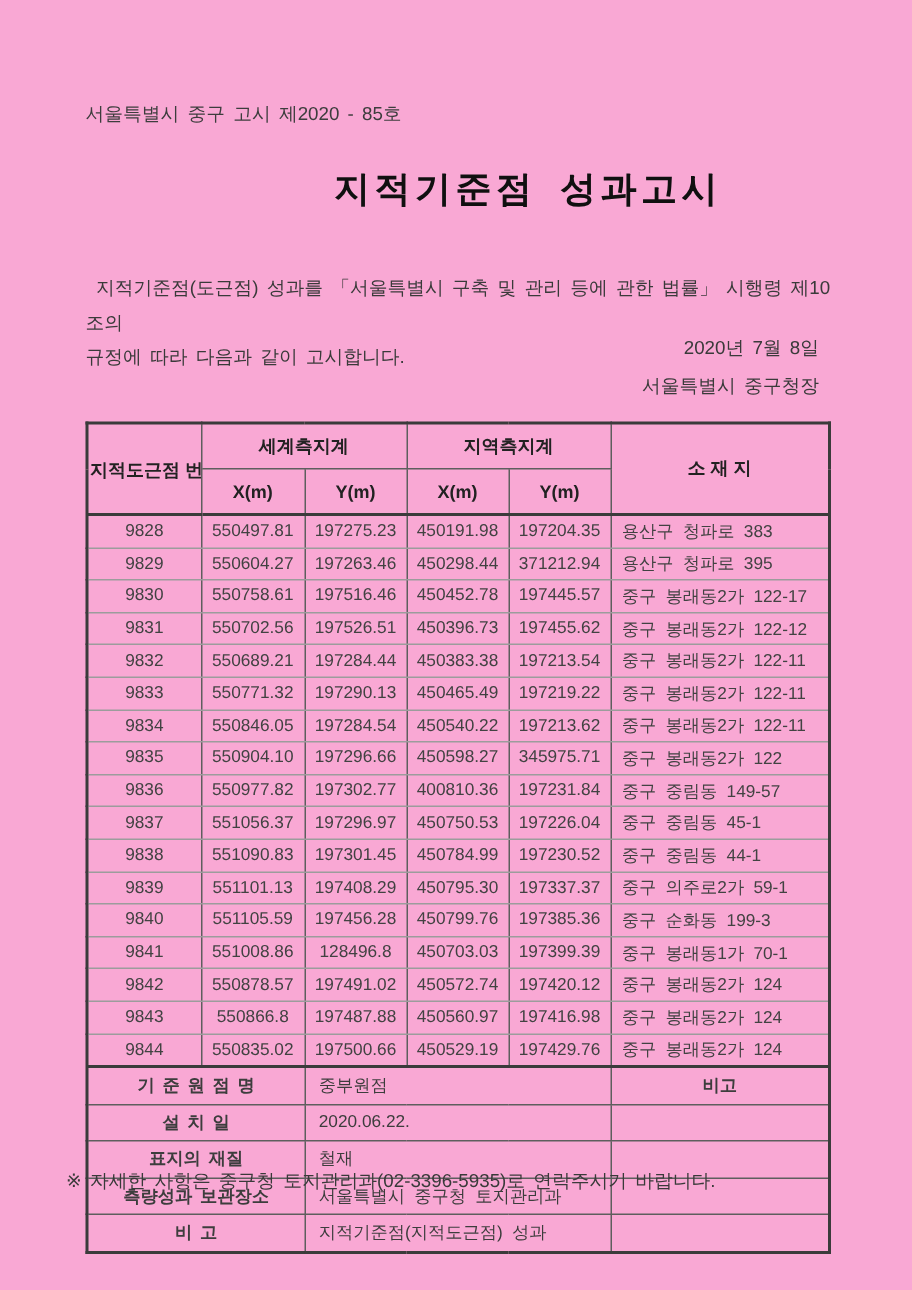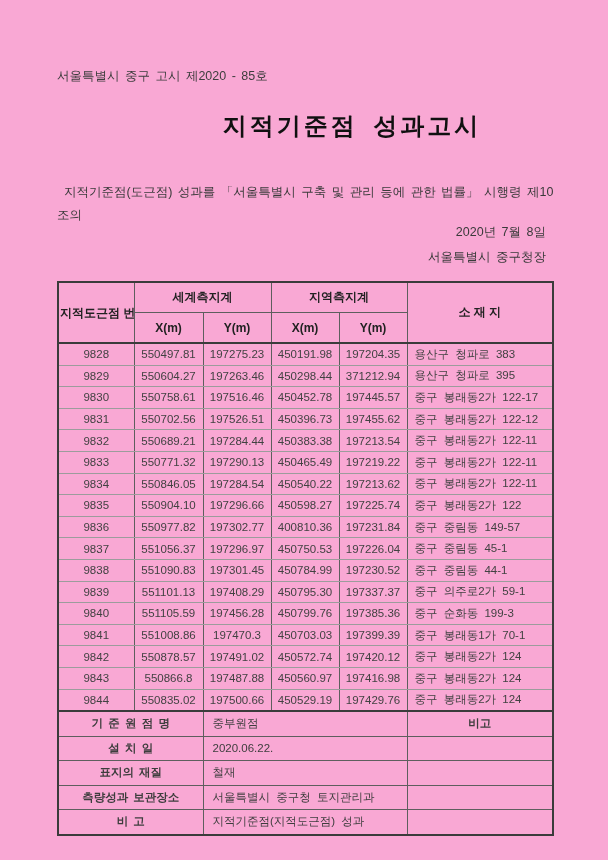--- a/index.html
+++ b/index.html
@@ -124,20 +124,21 @@
 <body>
 
 <div class="page">
 
   <div class="doc-number">서울특별시 중구 고시 제2020 - 85호</div>
 
   <div class="page-title">지적기준점 성과고시</div>
 
   <div class="notice-paragraph">
     <div class="line1">지적기준점(도근점) 성과를 「서울특별시 구축 및 관리 등에 관한 법률」 시행령 제10조의</div>
+    <div class="line2">규정에 따라 다음과 같이 고시합니다.</div>
   </div>
 
   <div class="notice-date">2020년 7월 8일</div>
 
   <div class="signer">서울특별시 중구청장</div>
 
   <table class="results">
     <colgroup>
       <col style="width:76px">
       <col style="width:69px">
@@ -216,21 +217,21 @@
           <td>197284.54</td>
           <td>450540.22</td>
           <td>197213.62</td>
           <td>중구 봉래동2가 122-11</td>
         </tr>
         <tr>
           <td>9835</td>
           <td>550904.10</td>
           <td>197296.66</td>
           <td>450598.27</td>
-          <td>197225.74</td>
+          <td>345975.71</td>
           <td>중구 봉래동2가 122</td>
         </tr>
         <tr>
           <td>9836</td>
           <td>550977.82</td>
           <td>197302.77</td>
           <td>400810.36</td>
           <td>197231.84</td>
           <td>중구 중림동 149-57</td>
         </tr>
@@ -262,21 +263,21 @@
           <td>9840</td>
           <td>551105.59</td>
           <td>197456.28</td>
           <td>450799.76</td>
           <td>197385.36</td>
           <td>중구 순화동 199-3</td>
         </tr>
         <tr>
           <td>9841</td>
           <td>551008.86</td>
-          <td>197470.3</td>
+          <td>128496.8</td>
           <td>450703.03</td>
           <td>197399.39</td>
           <td>중구 봉래동1가 70-1</td>
         </tr>
         <tr>
           <td>9842</td>
           <td>550878.57</td>
           <td>197491.02</td>
           <td>450572.74</td>
           <td>197420.12</td>
@@ -321,14 +322,15 @@
         <td class="fnote"></td>
       </tr>
       <tr>
         <td colspan="2" class="flabel">비  고</td>
         <td colspan="3" class="fvalue">지적기준점(지적도근점) 성과</td>
         <td class="fnote"></td>
       </tr>
     </tfoot>
   </table>
 
+  <div class="footnote">※ 자세한 사항은 중구청 토지관리과(02-3396-5935)로 연락주시기 바랍니다.</div>
 
 </div>
 
 </body></html>

